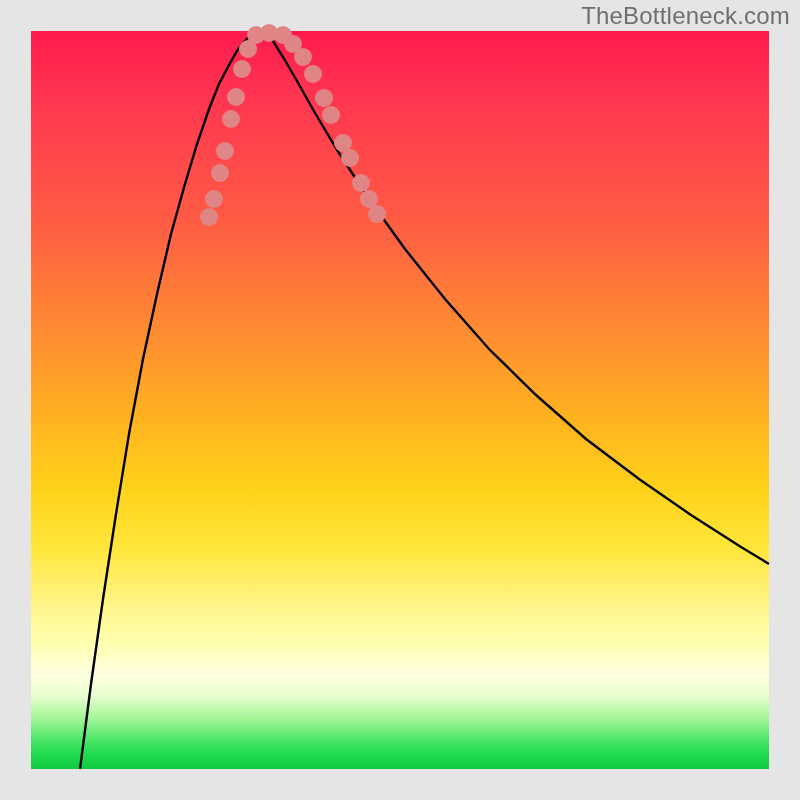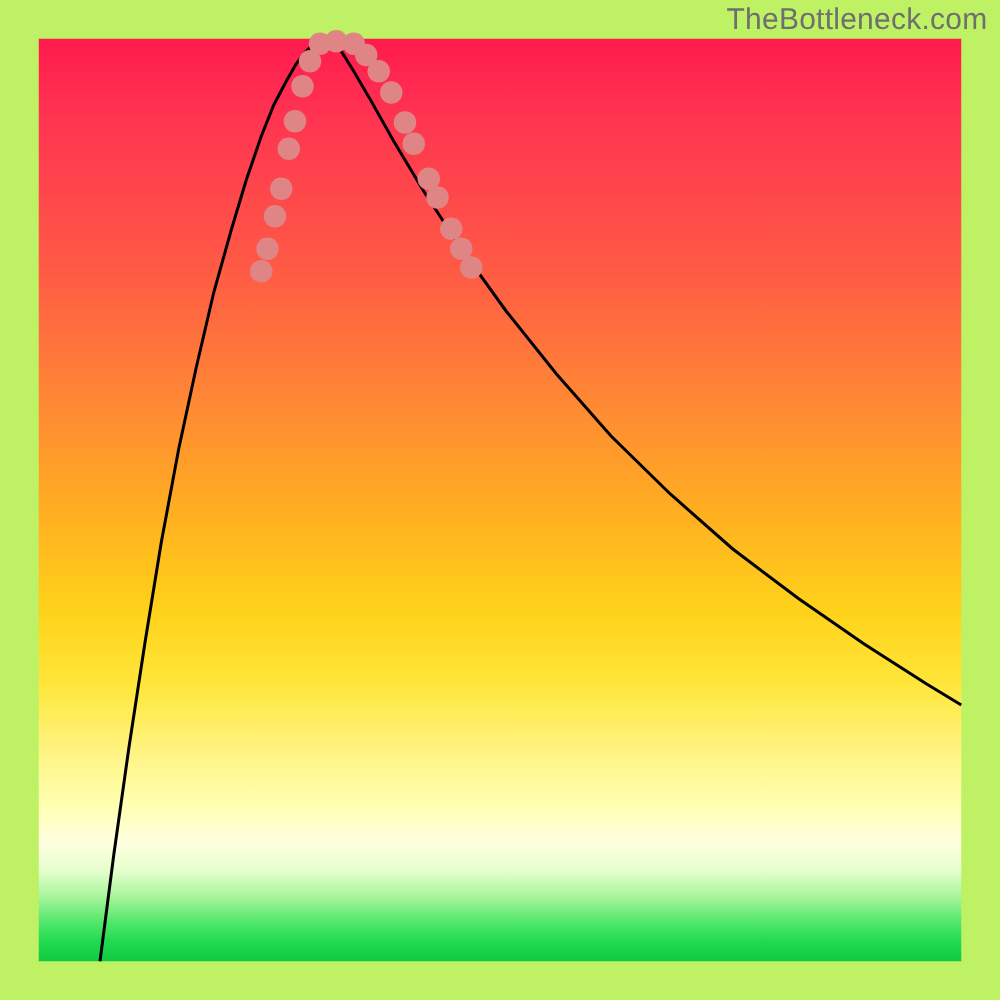--- a/index.html
+++ b/index.html
@@ -10,21 +10,21 @@
     overflow: hidden;
     background: #000;
     font-family: Arial, Helvetica, sans-serif;
   }
   .frame {
     position: absolute;
     left: 0;
     top: 0;
     width: 800px;
     height: 800px;
-    background: #bef264;
+    background: #e5e5e5;
   }
   .plot {
     position: absolute;
     left: 31px;
     top: 31px;
     width: 738px;
     height: 738px;
     
     background: linear-gradient(
       to bottom,

